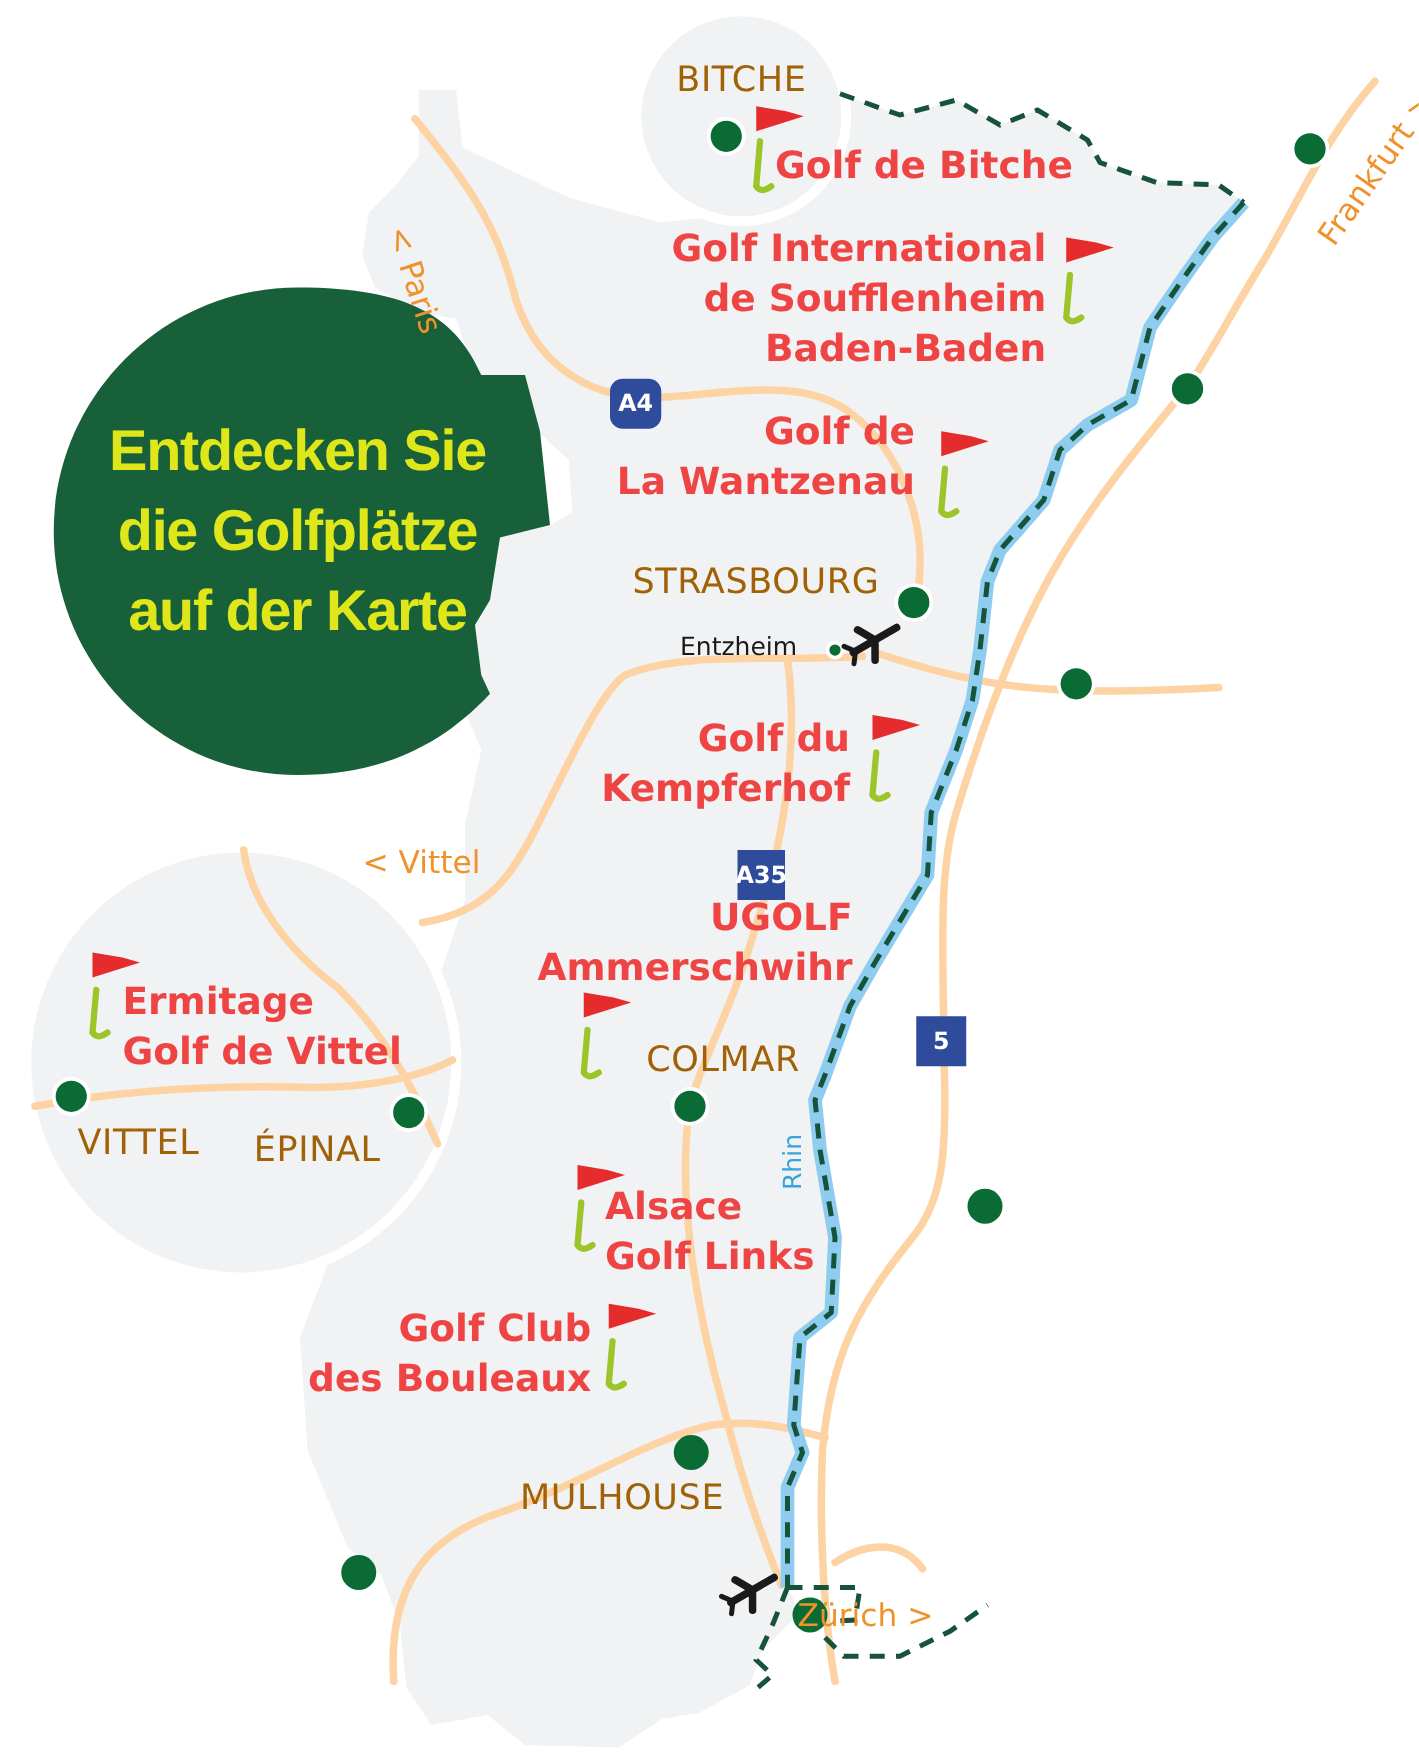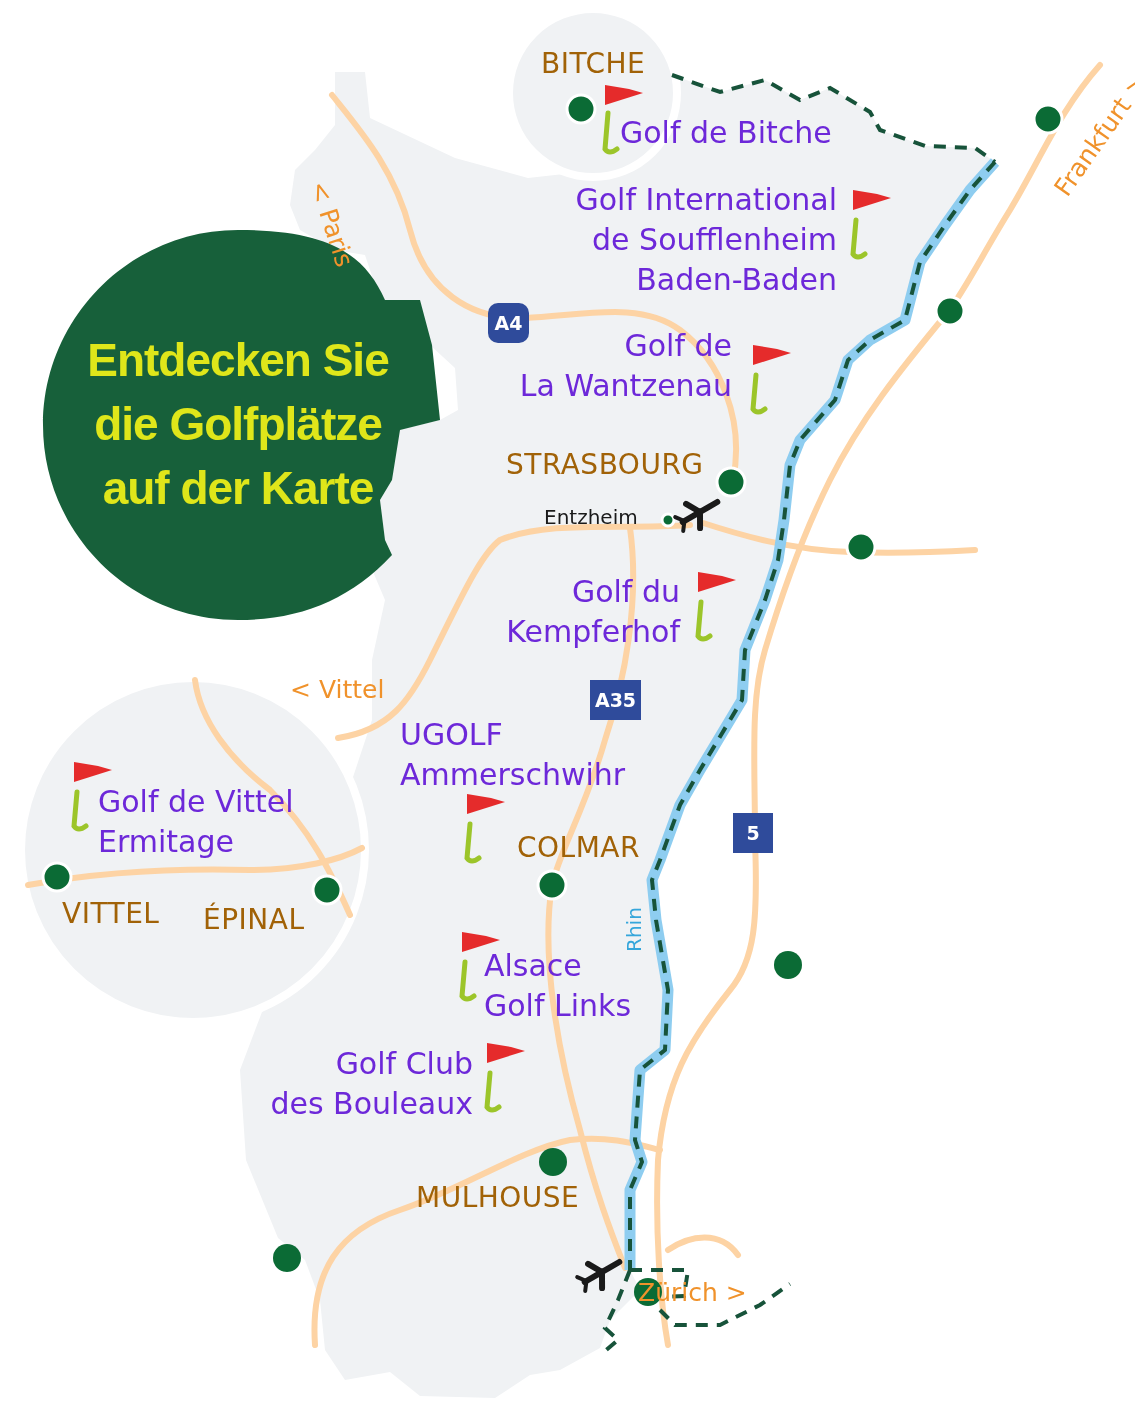--- a/index.html
+++ b/index.html
@@ -1,21 +1,21 @@
 <!DOCTYPE html>
 <html><head>
 <meta charset="utf-8">
 <style>
   html, body { margin:0; padding:0; background:#ffffff; }
   body { width:1135px; height:1410px; position:relative; overflow:hidden; font-family:"DejaVu Sans", sans-serif; }
   #map { position:absolute; left:0; top:0; width:1135px; height:1410px; }
   .lbl { position:absolute; white-space:nowrap; line-height:1; }
   .city { color:#a16207; font-size:28px; letter-spacing:0.5px; }
   .city-sm { color:#1a1a1a; font-size:20px; }
-  .golf { color:#6d28d9; font-size:30px; font-weight:normal; line-height:40px; }
+  .golf { color:#ef4444; font-size:30px; font-weight:bold; line-height:40px; }
   .golf.right { text-align:right; }
   .dir { color:#f0922b; font-size:25px; }
   .river { color:#35a6db; font-size:20px; }
   .shield { position:absolute; background:#2f4b9b; color:#fff; font-weight:bold; font-size:19px; display:flex; align-items:center; justify-content:center; }
   .headline { position:absolute; left:52px; top:328px; width:372px; text-align:center; color:#dfe61a; font-family:"Liberation Sans", sans-serif; font-weight:bold; font-size:46px; line-height:64px; letter-spacing:-1px; }
   .headline span { display:block; }
 </style>
 </head>
 <body>
 
@@ -139,39 +139,39 @@
   <div>Baden-Baden</div>
 </div>
 <div class="lbl golf right" style="right:403px;top:326px;">
   <div>Golf de</div>
   <div>La Wantzenau</div>
 </div>
 <div class="lbl golf right" style="right:455px;top:572px;">
   <div>Golf du</div>
   <div>Kempferhof</div>
 </div>
-<div class="lbl golf" style="left:400px;top:715px;">
+<div class="lbl golf" style="left:430px;top:715px;text-align:right;">
   <div>UGOLF</div>
   <div>Ammerschwihr</div>
 </div>
 <div class="lbl golf" style="left:484px;top:946px;">
   <div>Alsace</div>
   <div>Golf Links</div>
 </div>
 <div class="lbl golf right" style="right:662px;top:1044px;">
   <div>Golf Club</div>
   <div>des Bouleaux</div>
 </div>
 <div class="lbl golf" style="left:98px;top:782px;">
+  <div>Ermitage</div>
   <div>Golf de Vittel</div>
-  <div>Ermitage</div>
 </div>
 
 <div class="lbl dir" style="left:330px;top:178px;transform:rotate(72deg);transform-origin:left top;">&lt; Paris</div>
 <div class="lbl dir" style="left:1050px;top:186px;transform:rotate(-55deg);transform-origin:left top;">Frankfurt &gt;</div>
 <div class="lbl dir" style="left:290px;top:677px;">&lt; Vittel</div>
 <div class="lbl dir" style="left:638px;top:1280px;">Zürich &gt;</div>
 
 <div class="lbl river" style="left:624px;top:952px;transform:rotate(-90deg);transform-origin:left top;">Rhin</div>
 
 <div class="shield" style="left:488px;top:303px;width:41px;height:40px;border-radius:10px;">A4</div>
-<div class="shield" style="left:590px;top:680px;width:51px;height:40px;">A35</div>
+<div class="shield" style="left:590px;top:680px;width:38px;height:40px;">A35</div>
 <div class="shield" style="left:733px;top:813px;width:40px;height:40px;">5</div>
 
 </body></html>

